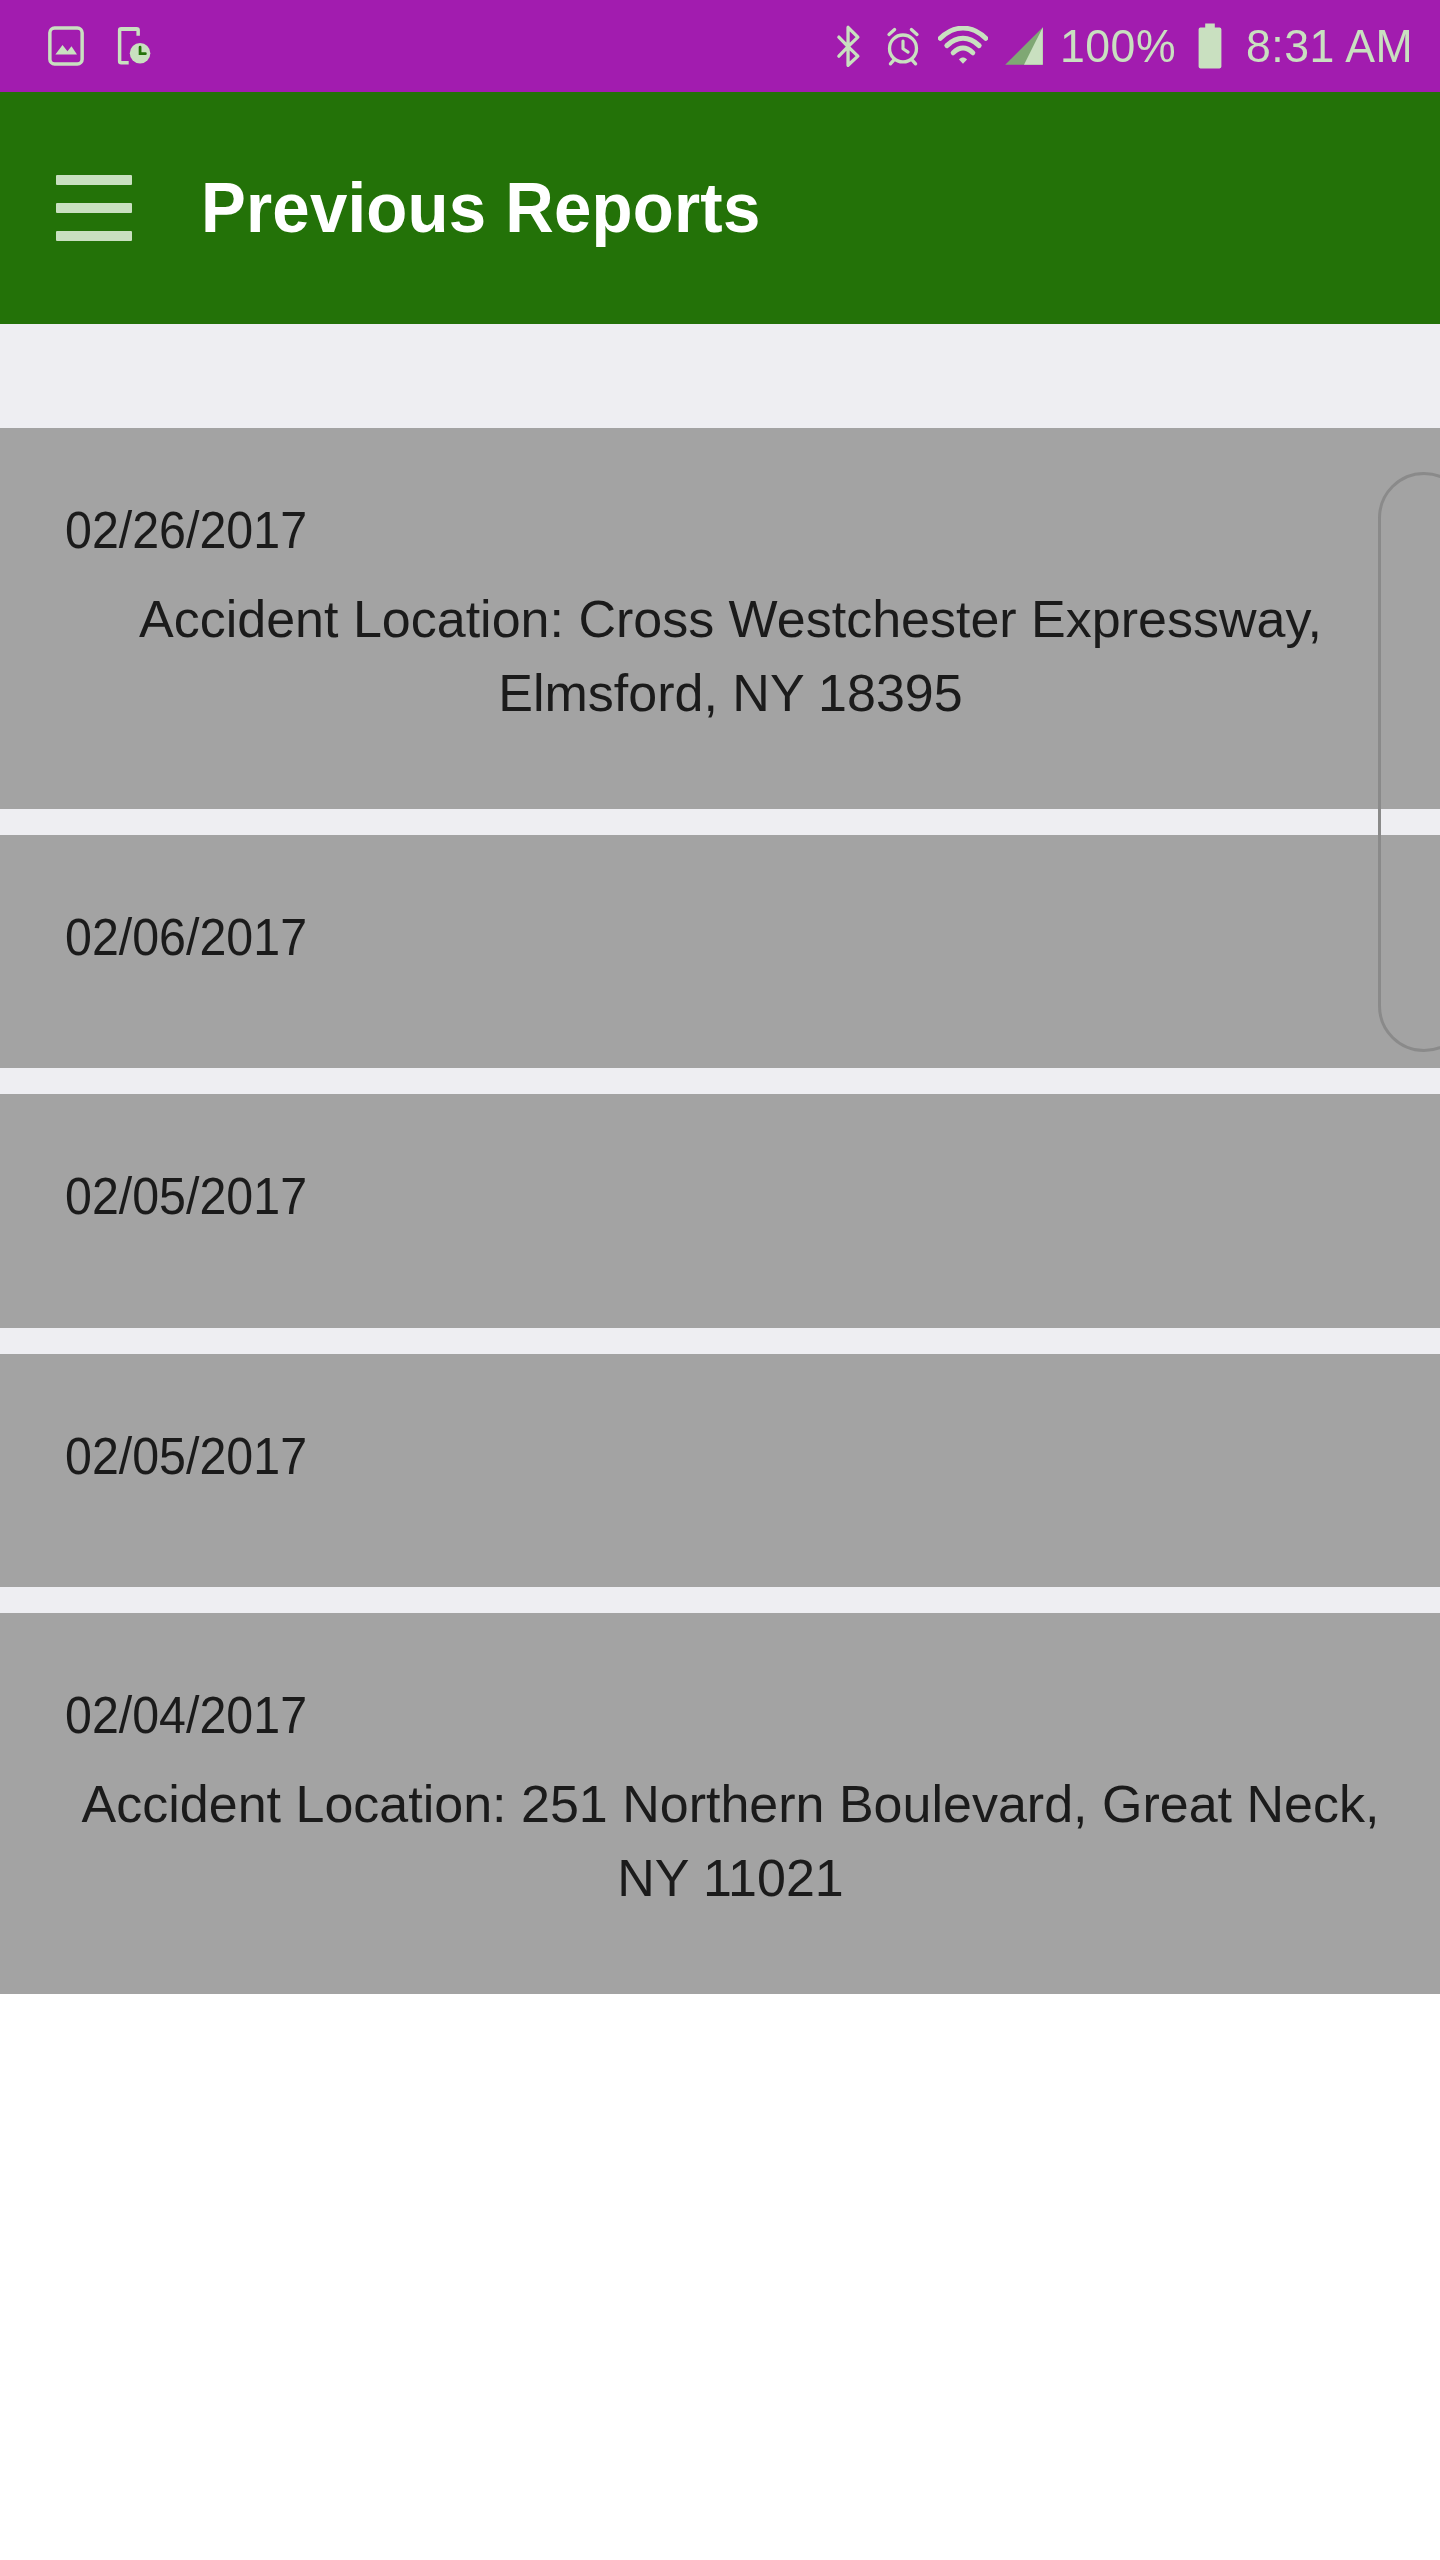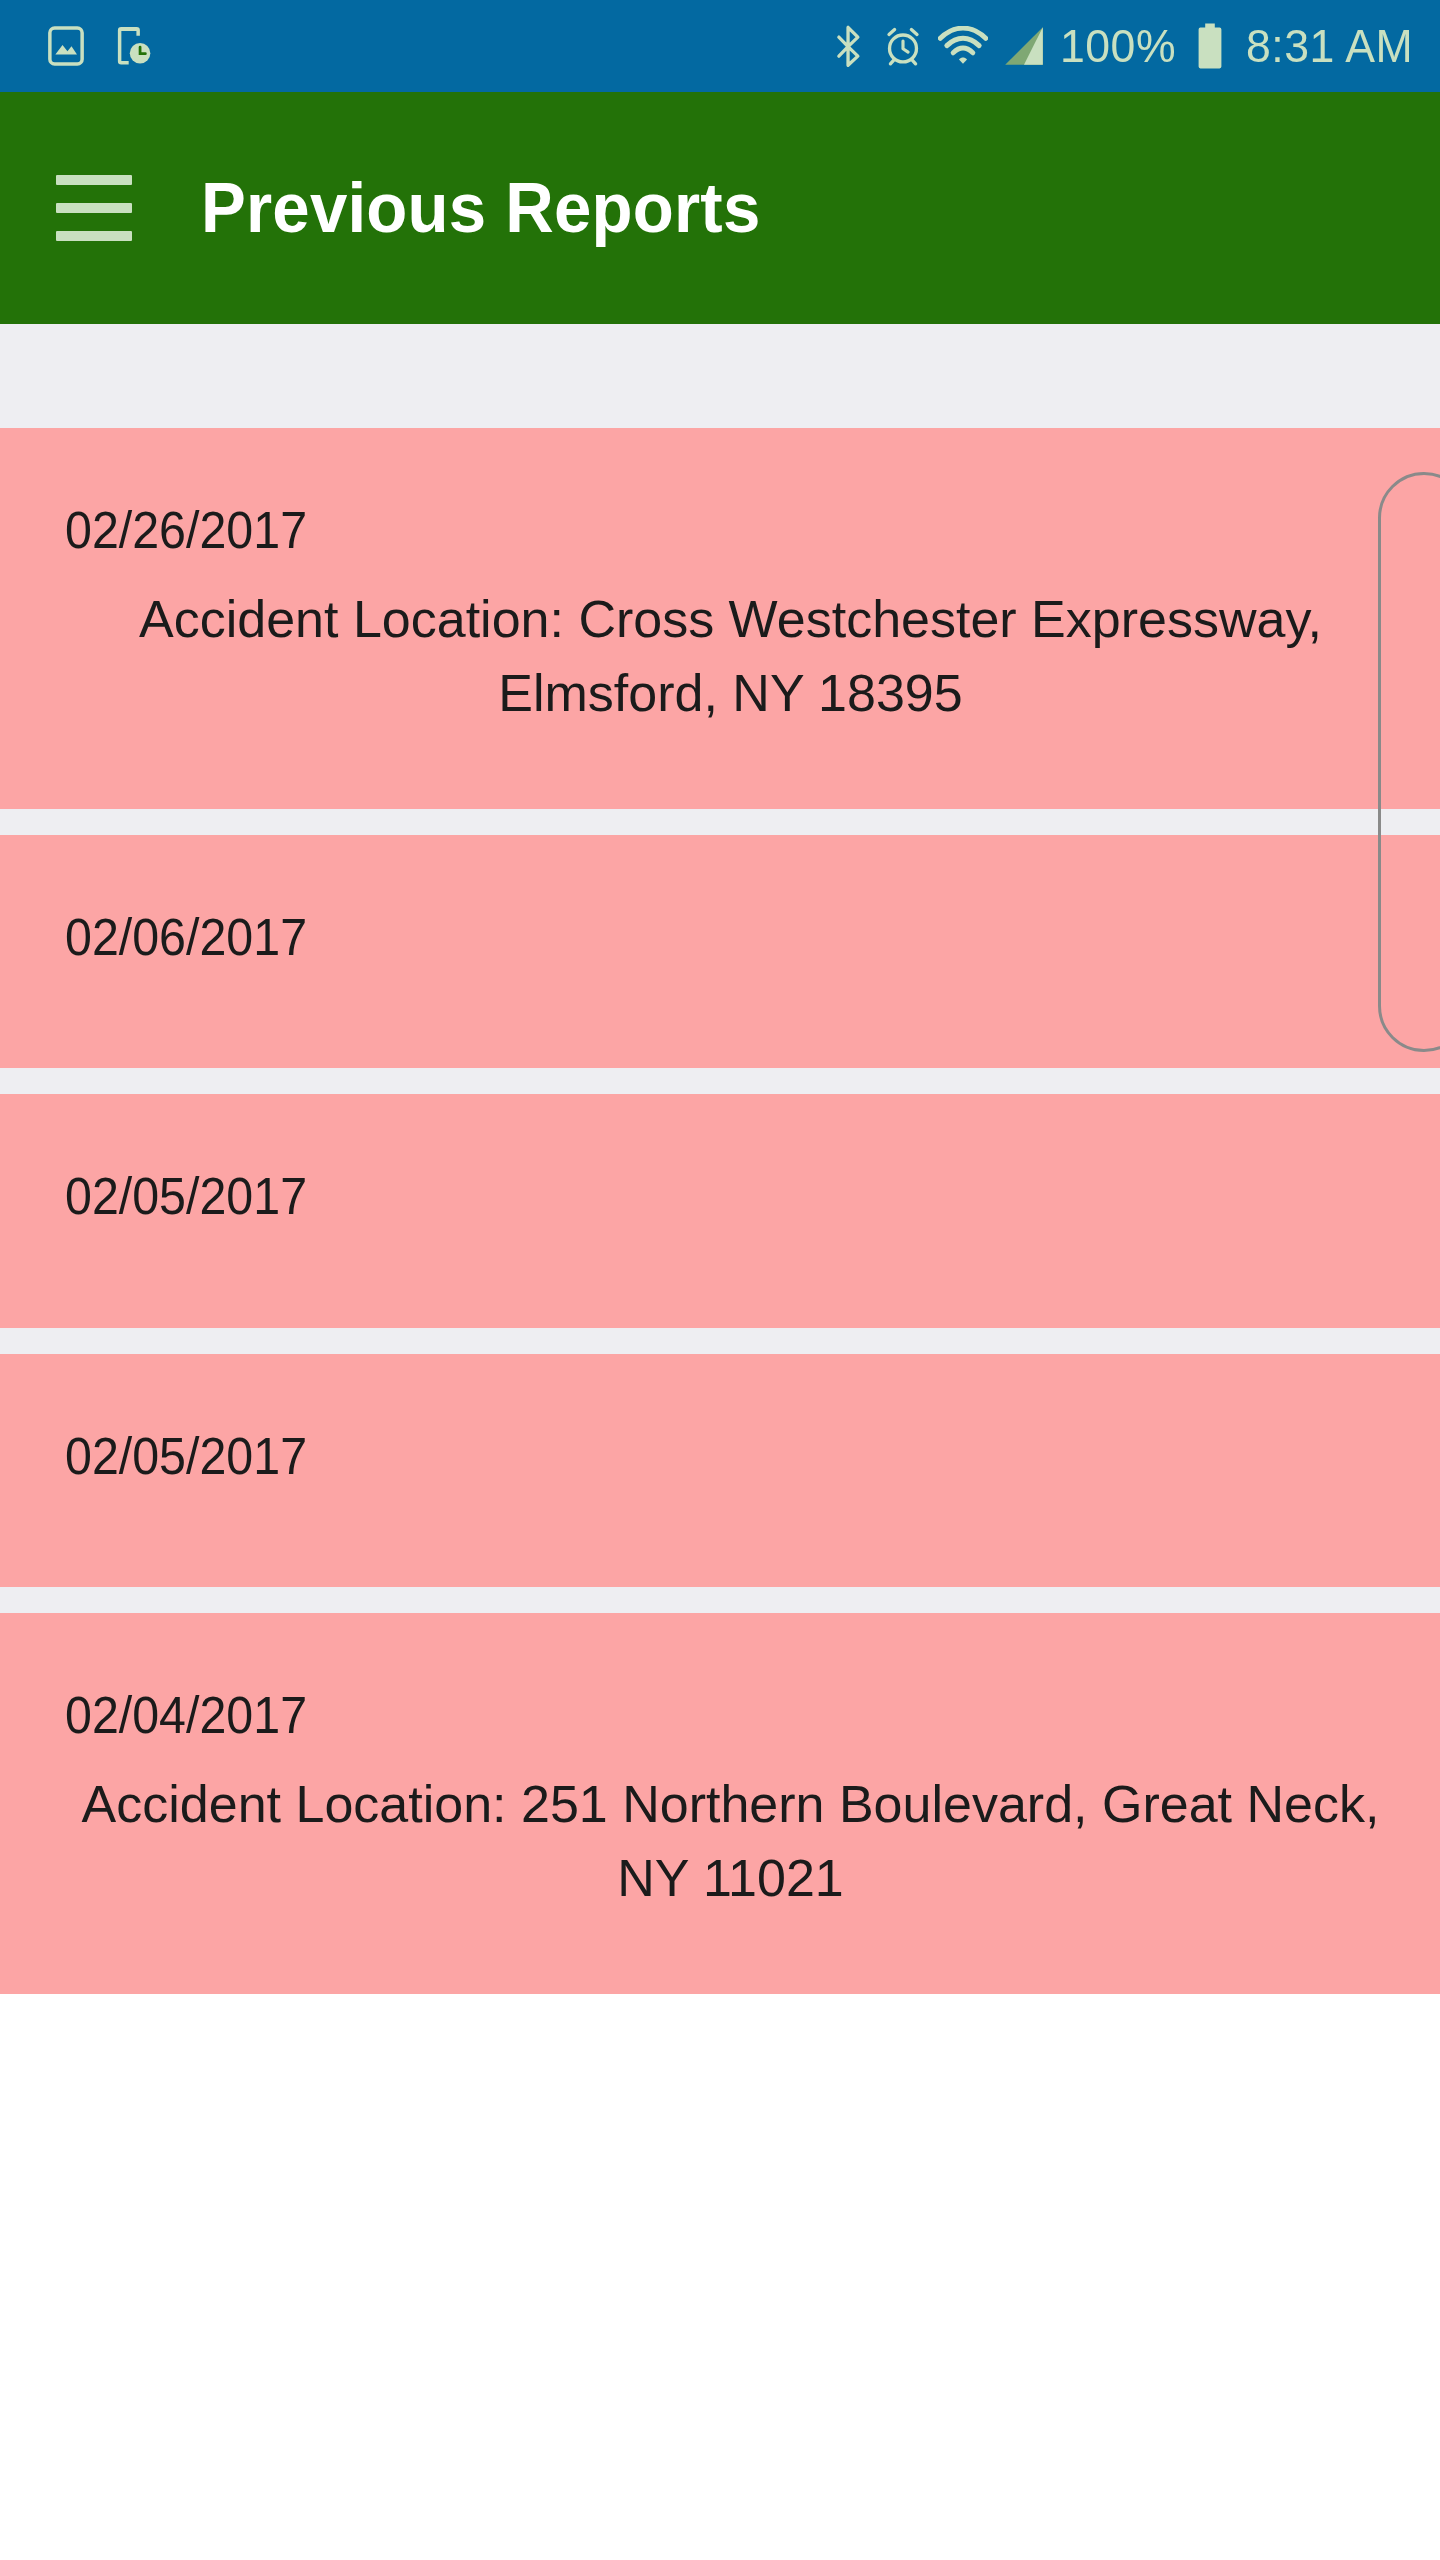--- a/index.html
+++ b/index.html
@@ -64,21 +64,21 @@
     background:#ffffff;
   }
   .divider{
     width:1440px; height:26px;
     background:#EEEEF2;
   }
   .divider.top{ height:104px; }
 
   .report-item{
     width:1440px;
-    background:#fca5a5;
+    background:#a3a3a3;
     padding:72px 44px 78px 65px;
     cursor:pointer;
   }
   .report-date{
     font-size:52px;
     color:#1B1B1B;
     line-height:1.18;
     letter-spacing:0px;
     transform:scaleX(.93);
     transform-origin:left center;
@@ -113,21 +113,21 @@
     width:92px; height:580px;
     border:3px solid #8A8A8A;
     border-radius:46px;
     background:transparent;
     pointer-events:auto;
   }
 </style>
 </head>
 <body>
 
-<div id="status-bar" style="background: #0369a1;">
+<div id="status-bar" style="background: #a21caf;">
 
   <div id="status-left">
     <svg class="sb-ico" width="44" height="44" viewBox="0 0 24 24">
       <rect x="3.2" y="2.2" width="17.6" height="19.6" rx="2.6" ry="2.6" fill="none" stroke="#C9E0C0" stroke-width="1.9"></rect>
       <path d="M6.2 16.6 L10.1 11.4 L12.8 14.9 L15.0 12.2 L18.0 16.6 Z" fill="#C9E0C0"></path>
     </svg>
 
     <svg class="sb-ico" width="44" height="44" viewBox="0 0 24 24">
       <path d="M4.3 3.4 a1.8 1.8 0 0 1 1.8 -1.8 h8.4 a1.8 1.8 0 0 1 1.8 1.8 v3.0
                h-1.9 v-2.6 h-8.2 v16.4 h4.0 v1.9 h-4.1 a1.8 1.8 0 0 1 -1.8 -1.8 z" fill="#C9E0C0"></path>

